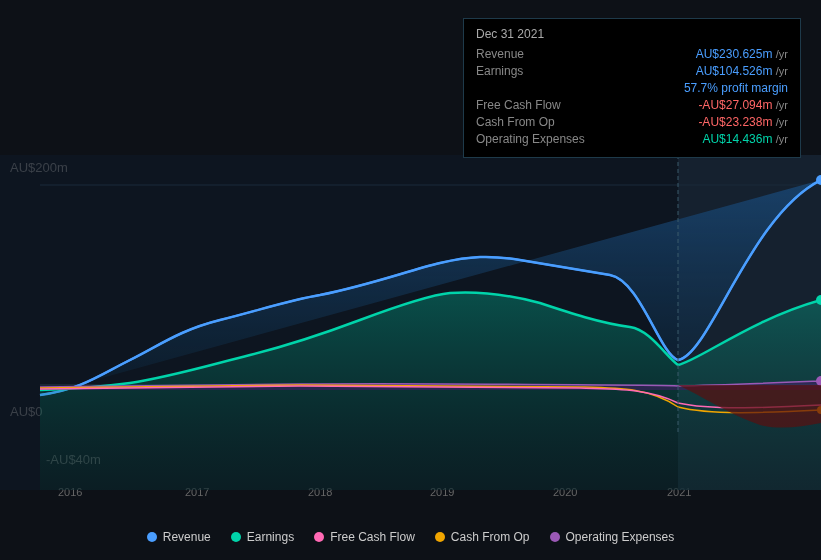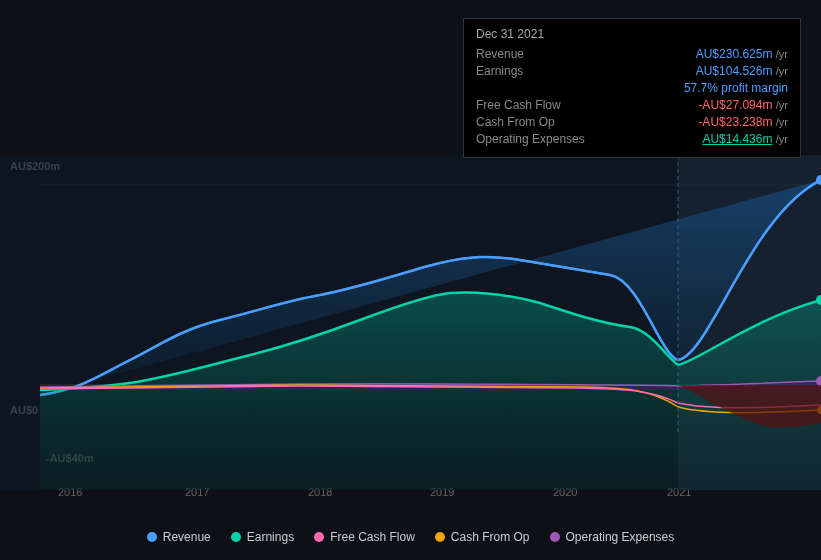--- a/index.html
+++ b/index.html
@@ -34,38 +34,37 @@
     }
     .tooltip-row {
       display: flex;
       justify-content: space-between;
       align-items: baseline;
       margin-bottom: 3px;
       font-size: 12px;
     }
     .tooltip-label { color: #888; }
     .tooltip-value-blue { color: #4a9eff; }
-    .tooltip-value-green { color: #00d4aa; text-decoration: underline; }
+    .tooltip-value-green { color: #00d4aa; }
     .tooltip-value-red { color: #ff6666; }
     .tooltip-profit-row {
       display: flex;
       justify-content: flex-end;
       margin-bottom: 3px;
     }
     .profit-badge {
       color: #4a9eff;
       font-size: 12px;
     }
     
     .y-label {
       position: absolute;
       left: 10px;
       color: #666;
-      font-size: 11px;
-      font-weight: bold;
+      font-size: 13px;
     }
     
     .x-label {
       position: absolute;
       bottom: 62px;
       color: #666;
       font-size: 11px;
     }
     
     .legend {

